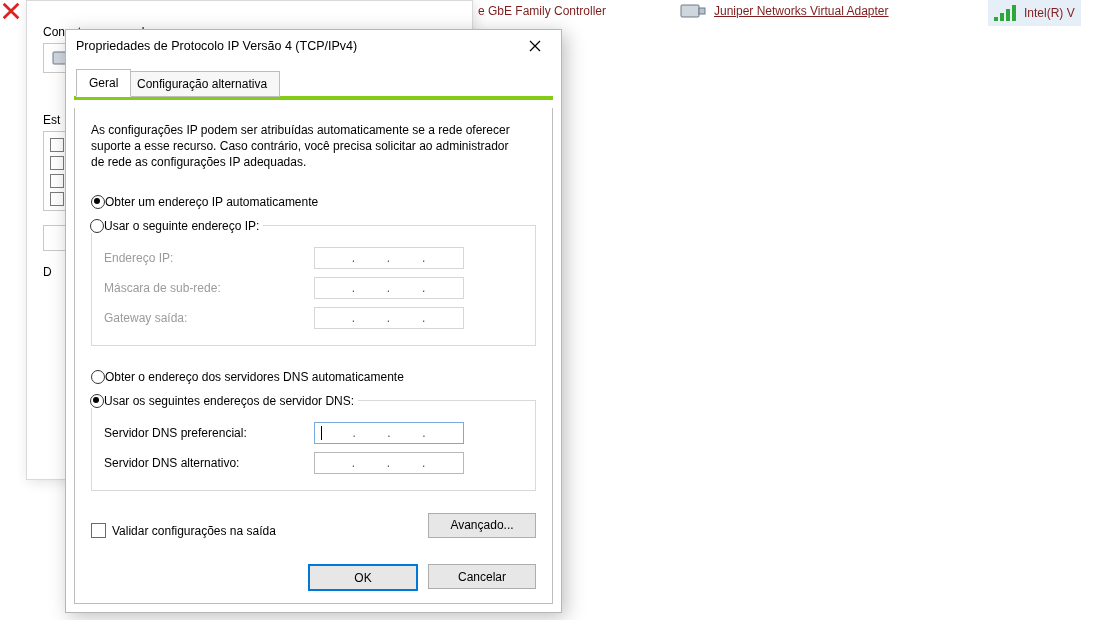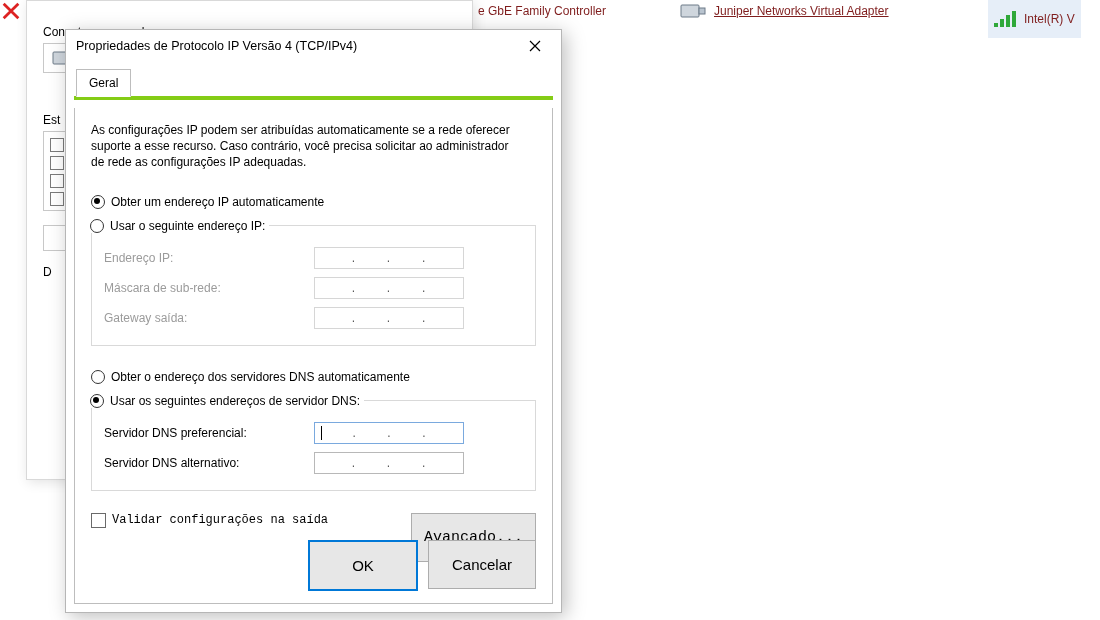--- a/index.html
+++ b/index.html
@@ -167,21 +167,21 @@
 
   .intro-text {
     font-size: 12px;
     line-height: 1.35;
     max-width: 430px;
   }
 
   .radio-row {
     display: flex;
     align-items: center;
-    gap: 6px;
+    gap: 0;
     font-size: 12px;
     cursor: pointer;
   }
   .radio {
     width: 12px;
     height: 12px;
     border: 1px solid #333;
     border-radius: 50%;
     position: relative;
     flex: 0 0 auto;
@@ -243,40 +243,39 @@
   .ip-input.focused { border: 1px solid #7aa9de; }
   .ip-input .caret {
     width: 1px;
     height: 14px;
     background: #000;
     display: inline-block;
   }
 
   .validate-row {
     display: flex;
-    align-items: flex-start;
+    align-items: flex-end;
     gap: 6px;
     margin-top: 12px;
-    font-family: Liberation Mono, monospace;
   }
   .checkbox {
     width: 13px;
     height: 13px;
     border: 1px solid #6a6a6a;
     background: #fff;
     cursor: pointer;
   }
 
   .advanced-btn, .std-btn {
     height: 23px;
     min-width: 82px;
-    padding: 12px 12px;
+    padding: 0 12px;
     border: 1px solid #adadad;
     background: #e7e7e7;
-    font-size: 15px;
+    font-size: 12px;
     display: inline-flex;
     align-items: center;
     justify-content: center;
     cursor: pointer;
   }
 
   .bottom-btn-row {
     position: absolute;
     right: 16px;
     bottom: 12px;
@@ -339,21 +338,21 @@
 </div>
 <div class="bg-adapter" style="left:680px;text-decoration:underline;">
   <span class="nic-icon">
     <svg viewBox="0 0 26 18">
         <rect x="1" y="3" width="18" height="12" rx="1" fill="#cfd6dd" stroke="#6d7a88"></rect>
         <rect x="19" y="6" width="6" height="6" fill="#b9c4cf" stroke="#6d7a88"></rect>
       </svg>
   </span>
   <span>Juniper Networks Virtual Adapter</span>
 </div>
-<div class="bg-adapter" style="left:988px; background:#e6eef8; padding:8px 6px;">
+<div class="bg-adapter" style="left:988px; background:#e6eef8; padding:2px 6px;">
   <span class="wifi-bars">
       <span></span>
       <span></span>
       <span></span>
       <span></span>
     </span>
   <span>Intel(R) V</span>
 </div>
 
 <div class="dialog">
@@ -362,20 +361,23 @@
     <div class="dialog-close">
       <svg width="12" height="12" viewBox="0 0 12 12">
           <path d="M1 1 L11 11 M11 1 L1 11" stroke="#000" stroke-width="1.2" fill="none"></path>
         </svg>
     </div>
   </div>
 
   <div class="tab-strip">
     <div class="tab active" style="left:2px;">
       <span>Geral</span>
+    </div>
+    <div class="tab inactive" style="left:50px;">
+      <span>Configuração alternativa</span>
     </div>
   </div>
 
   <div class="tab-page">
 
     <div class="intro-text">As configurações IP podem ser atribuídas automaticamente se a rede oferecer suporte a esse recurso. Caso contrário, você precisa solicitar ao administrador de rede as configurações IP adequadas.</div>
 
     <div style="height:4px;"></div>
 
     <div class="radio-row">

